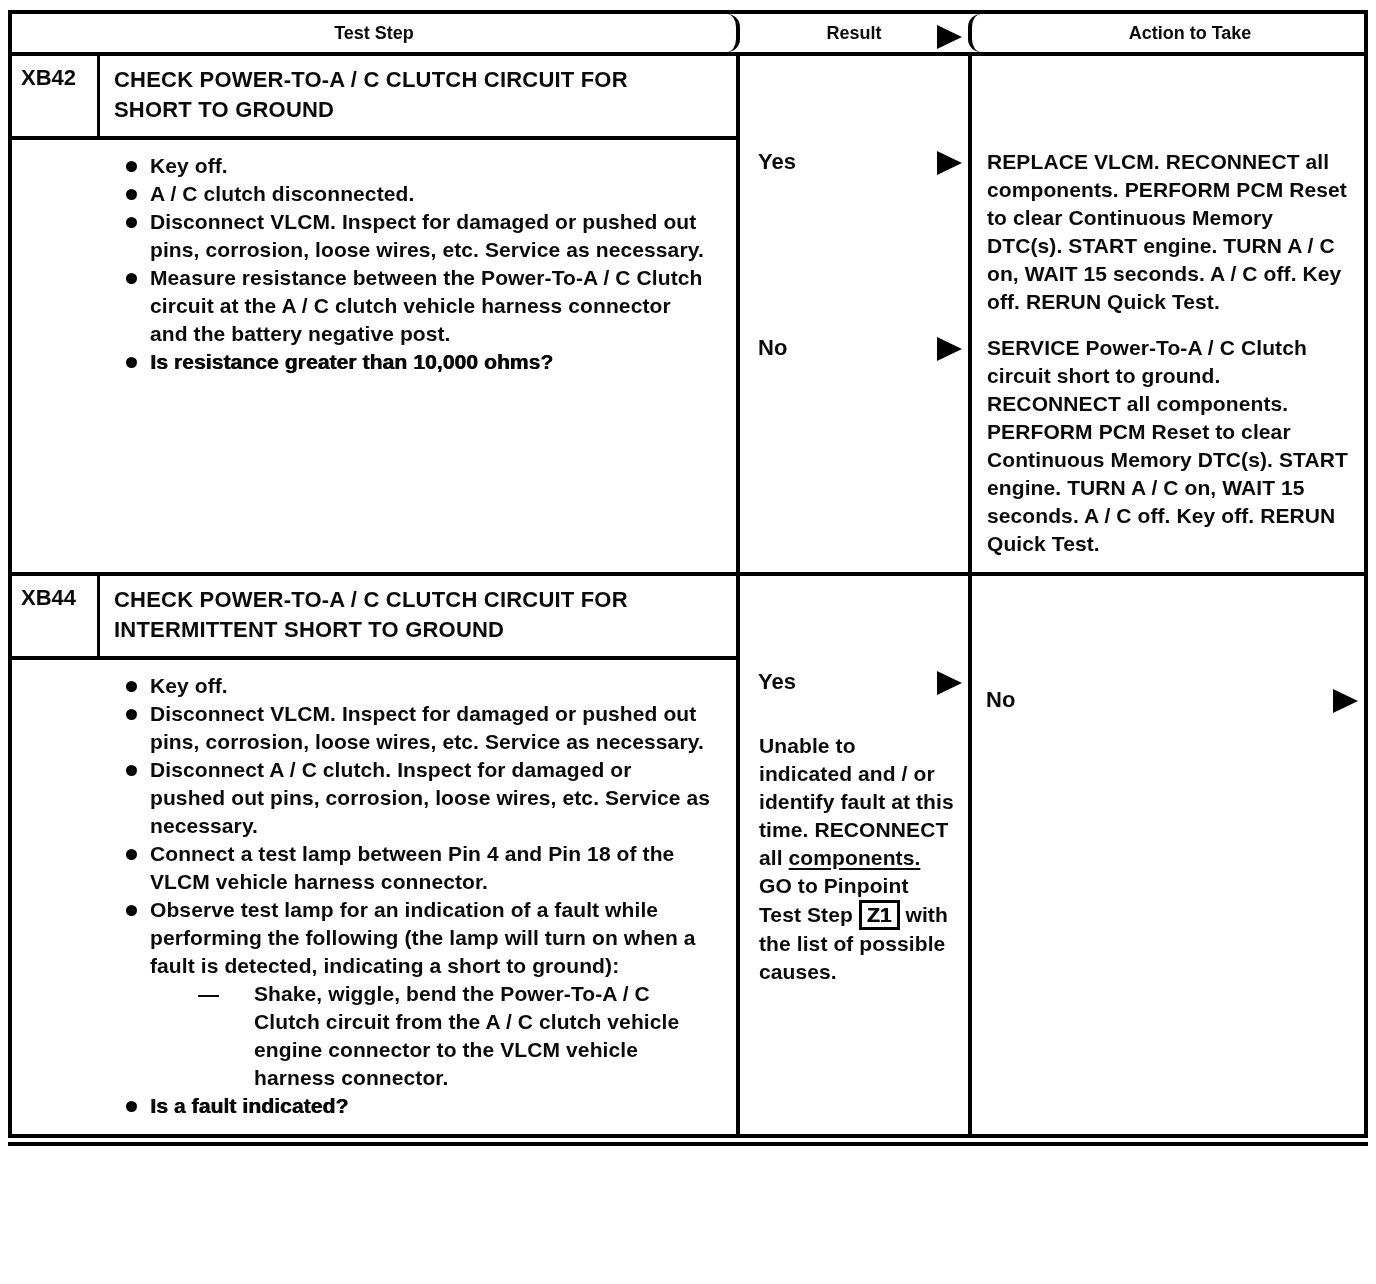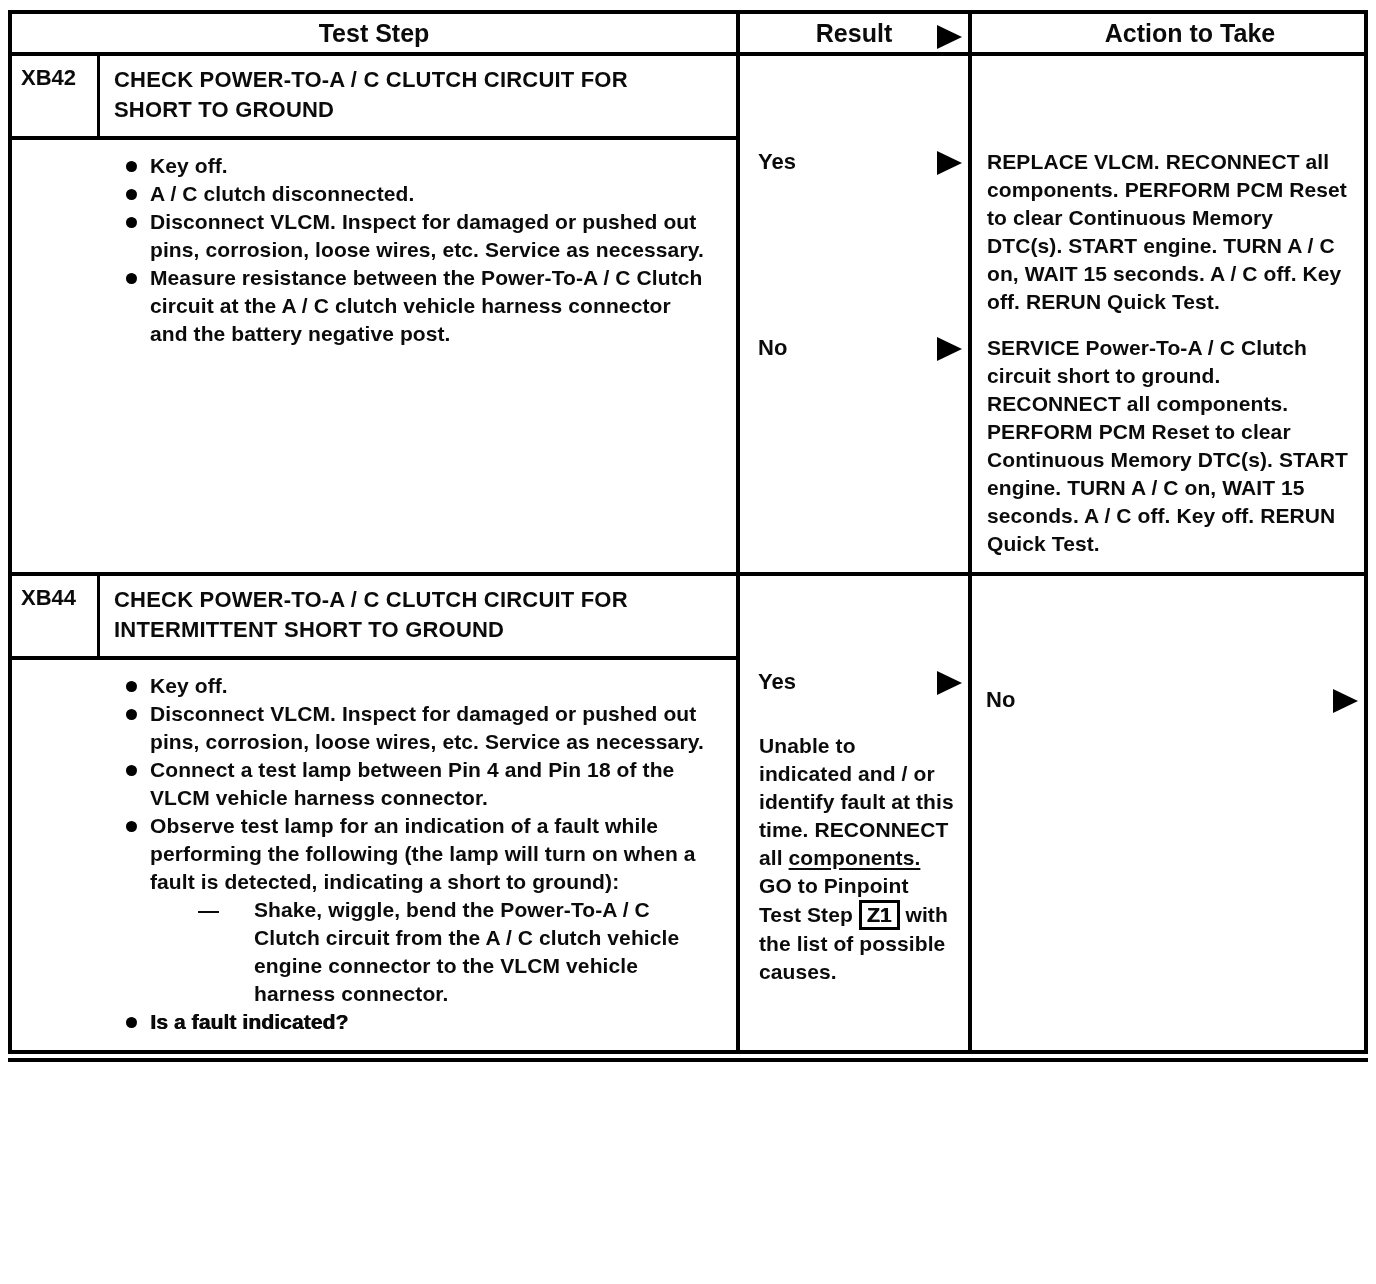--- a/index.html
+++ b/index.html
@@ -17,21 +17,21 @@
 
   
   .thead {
     display:grid;
     grid-template-columns:728px 228px 1fr;
     border-bottom:4px solid #000;
     height:42px;
   }
   .th {
     display:flex; align-items:center; justify-content:center;
-    font-size:25px; font-weight:bold;
+    font-size:18px; font-weight:bold;border-radius:13px;
   }
   .th-teststep { border-right:4px solid #000; }
   .th-result { position:relative; }
   .th-action { border-left:4px solid #000;padding-left:44px; }
 
   
   .trow { display:grid; grid-template-columns:728px 1fr; }
   .trow + .trow { border-top:4px solid #000; }
 
   .cell-teststep { border-right:4px solid #000; }
@@ -127,20 +127,21 @@
           <div class="cell-teststep">
             <div class="step-head">
               <div class="step-id">XB42</div>
               <div class="step-title">CHECK POWER-TO-A / C CLUTCH CIRCUIT FOR SHORT TO GROUND</div>
             </div>
             <ul class="bullets">
               <li class="bullet"><span class="step-text">Key off.</span></li>
               <li class="bullet"><span class="step-text">A / C clutch disconnected.</span></li>
               <li class="bullet"><span class="step-text">Disconnect VLCM. Inspect for damaged or pushed out pins, corrosion, loose wires, etc. Service as necessary.</span></li>
               <li class="bullet"><span class="step-text">Measure resistance between the Power-To-A / C Clutch circuit at the A / C clutch vehicle harness connector and the battery negative post.</span></li>
+              <li class="bullet bold"><span class="step-text">Is resistance greater than 10,000 ohms?</span></li>
             </ul>
           </div>
           <div class="cell-right">
             <div class="vline"></div>
             <div class="result-cell">
               <span class="result-label">Yes</span>
               <span class="arrow"></span>
             </div>
             <div class="action-cell"><span class="action-seg">REPLACE VLCM. RECONNECT all components. PERFORM PCM Reset to clear Continuous Memory DTC(s). START engine. TURN A / C on, WAIT 15 seconds. A / C off. Key off. RERUN Quick Test.</span></div>
             <div class="result-cell pair2">
@@ -152,20 +153,21 @@
         </div>
         <div class="trow">
           <div class="cell-teststep">
             <div class="step-head">
               <div class="step-id">XB44</div>
               <div class="step-title">CHECK POWER-TO-A / C CLUTCH CIRCUIT FOR INTERMITTENT SHORT TO GROUND</div>
             </div>
             <ul class="bullets">
               <li class="bullet"><span class="step-text">Key off.</span></li>
               <li class="bullet"><span class="step-text">Disconnect VLCM. Inspect for damaged or pushed out pins, corrosion, loose wires, etc. Service as necessary.</span></li>
+              <li class="bullet"><span class="step-text">Disconnect A / C clutch. Inspect for damaged or pushed out pins, corrosion, loose wires, etc. Service as necessary.</span></li>
               <li class="bullet"><span class="step-text">Connect a test lamp between Pin 4 and Pin 18 of the VLCM vehicle harness connector.</span></li>
               <li class="bullet"><span class="step-text">Observe test lamp for an indication of a fault while performing the following (the lamp will turn on when a fault is detected, indicating a short to ground):</span><div class="sub-item">Shake, wiggle, bend the Power-To-A / C Clutch circuit from the A / C clutch vehicle engine connector to the VLCM vehicle harness connector.</div></li>
               <li class="bullet bold"><span class="step-text">Is a fault indicated?</span></li>
             </ul>
           </div>
           <div class="cell-right">
             <div class="vline"></div>
             <div class="result-cell">
               <span class="result-label">Yes</span>
               <span class="arrow"></span>

